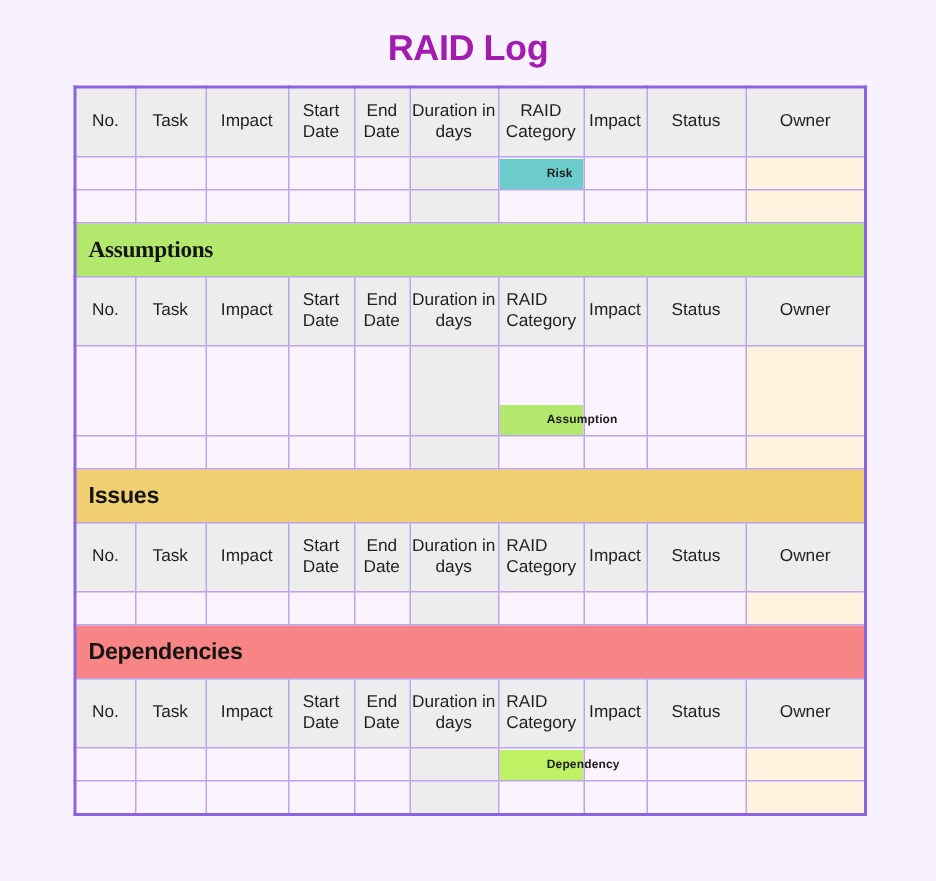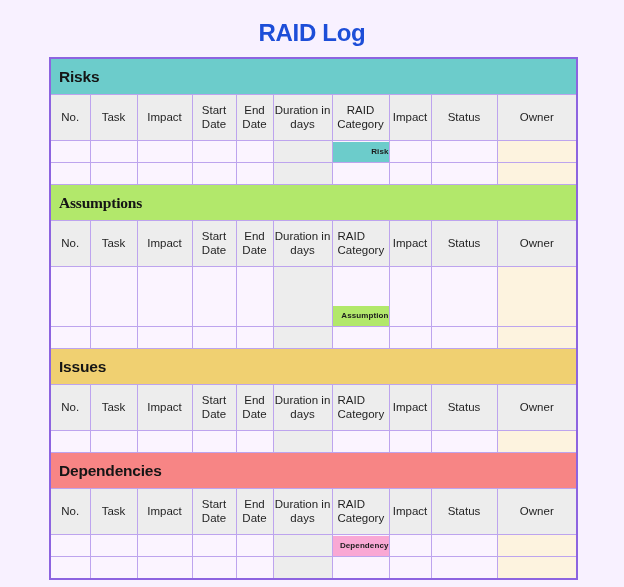--- a/index.html
+++ b/index.html
@@ -16,21 +16,21 @@
   .page {
     position: relative;
     width: 624px;
     height: 587px;
     box-sizing: border-box;
   }
   .page-title {
     text-align: center;
     font-size: 24px;
     font-weight: bold;
-    color: #1d4ed8;
+    color: #a21caf;
     letter-spacing: -0.3px;
     padding-top: 19px;
     margin: 0;
   }
   .raid-table {
     position: absolute;
     left: 49px;
     top: 57px;
     width: 527px;
     border-collapse: collapse;
@@ -78,31 +78,32 @@
   tr.data-row td { height: 21px; }
   td.duration-cell { background: #ededed; }
   td.owner-cell { background: #fdf3df; }
 
   td.cat-cell { padding: 0; }
   .badge {
     display: block;
     width: 100%;
     height: 20px;
     line-height: 20px;
-    text-align: right;
+    text-align: left;
     font-size: 8px;
     font-weight: bold;
     color: #1c1c1c;
     letter-spacing: 0.1px;
     box-sizing: border-box;
+    padding-left: 32px;
   }
   .badge.risk { background: #6ccccb; }
   .badge.assumption { background: #b2e86b; margin-top: 39px; }
   .badge.issue { background: #f0d071; }
-  .badge.dependency { background: #f9a8d4; }
+  .badge.dependency { background: #bef264; }
   .badge.empty { background: transparent; }
 </style>
 </head>
 <body>
 
 <div class="page">
 
   <h1 class="page-title">RAID Log</h1>
 
   <table class="raid-table">
@@ -112,23 +113,20 @@
       <col style="width:55px">
       <col style="width:44px">
       <col style="width:37px">
       <col style="width:59px">
       <col style="width:57px">
       <col style="width:42px">
       <col style="width:66px">
       <col style="width:80px">
     </colgroup>
     <tbody>
-        <tr class="section-band risks">
-          <td colspan="10">Risks</td>
-        </tr>
         <tr class="col-head">
           <td class="bold">No.</td>
           <td class="">Task</td>
           <td class="">Impact</td>
           <td class="">Start Date</td>
           <td class="">End Date</td>
           <td class="">Duration in days</td>
           <td class="">RAID Category</td>
           <td class="">Impact</td>
           <td class="">Status</td>

